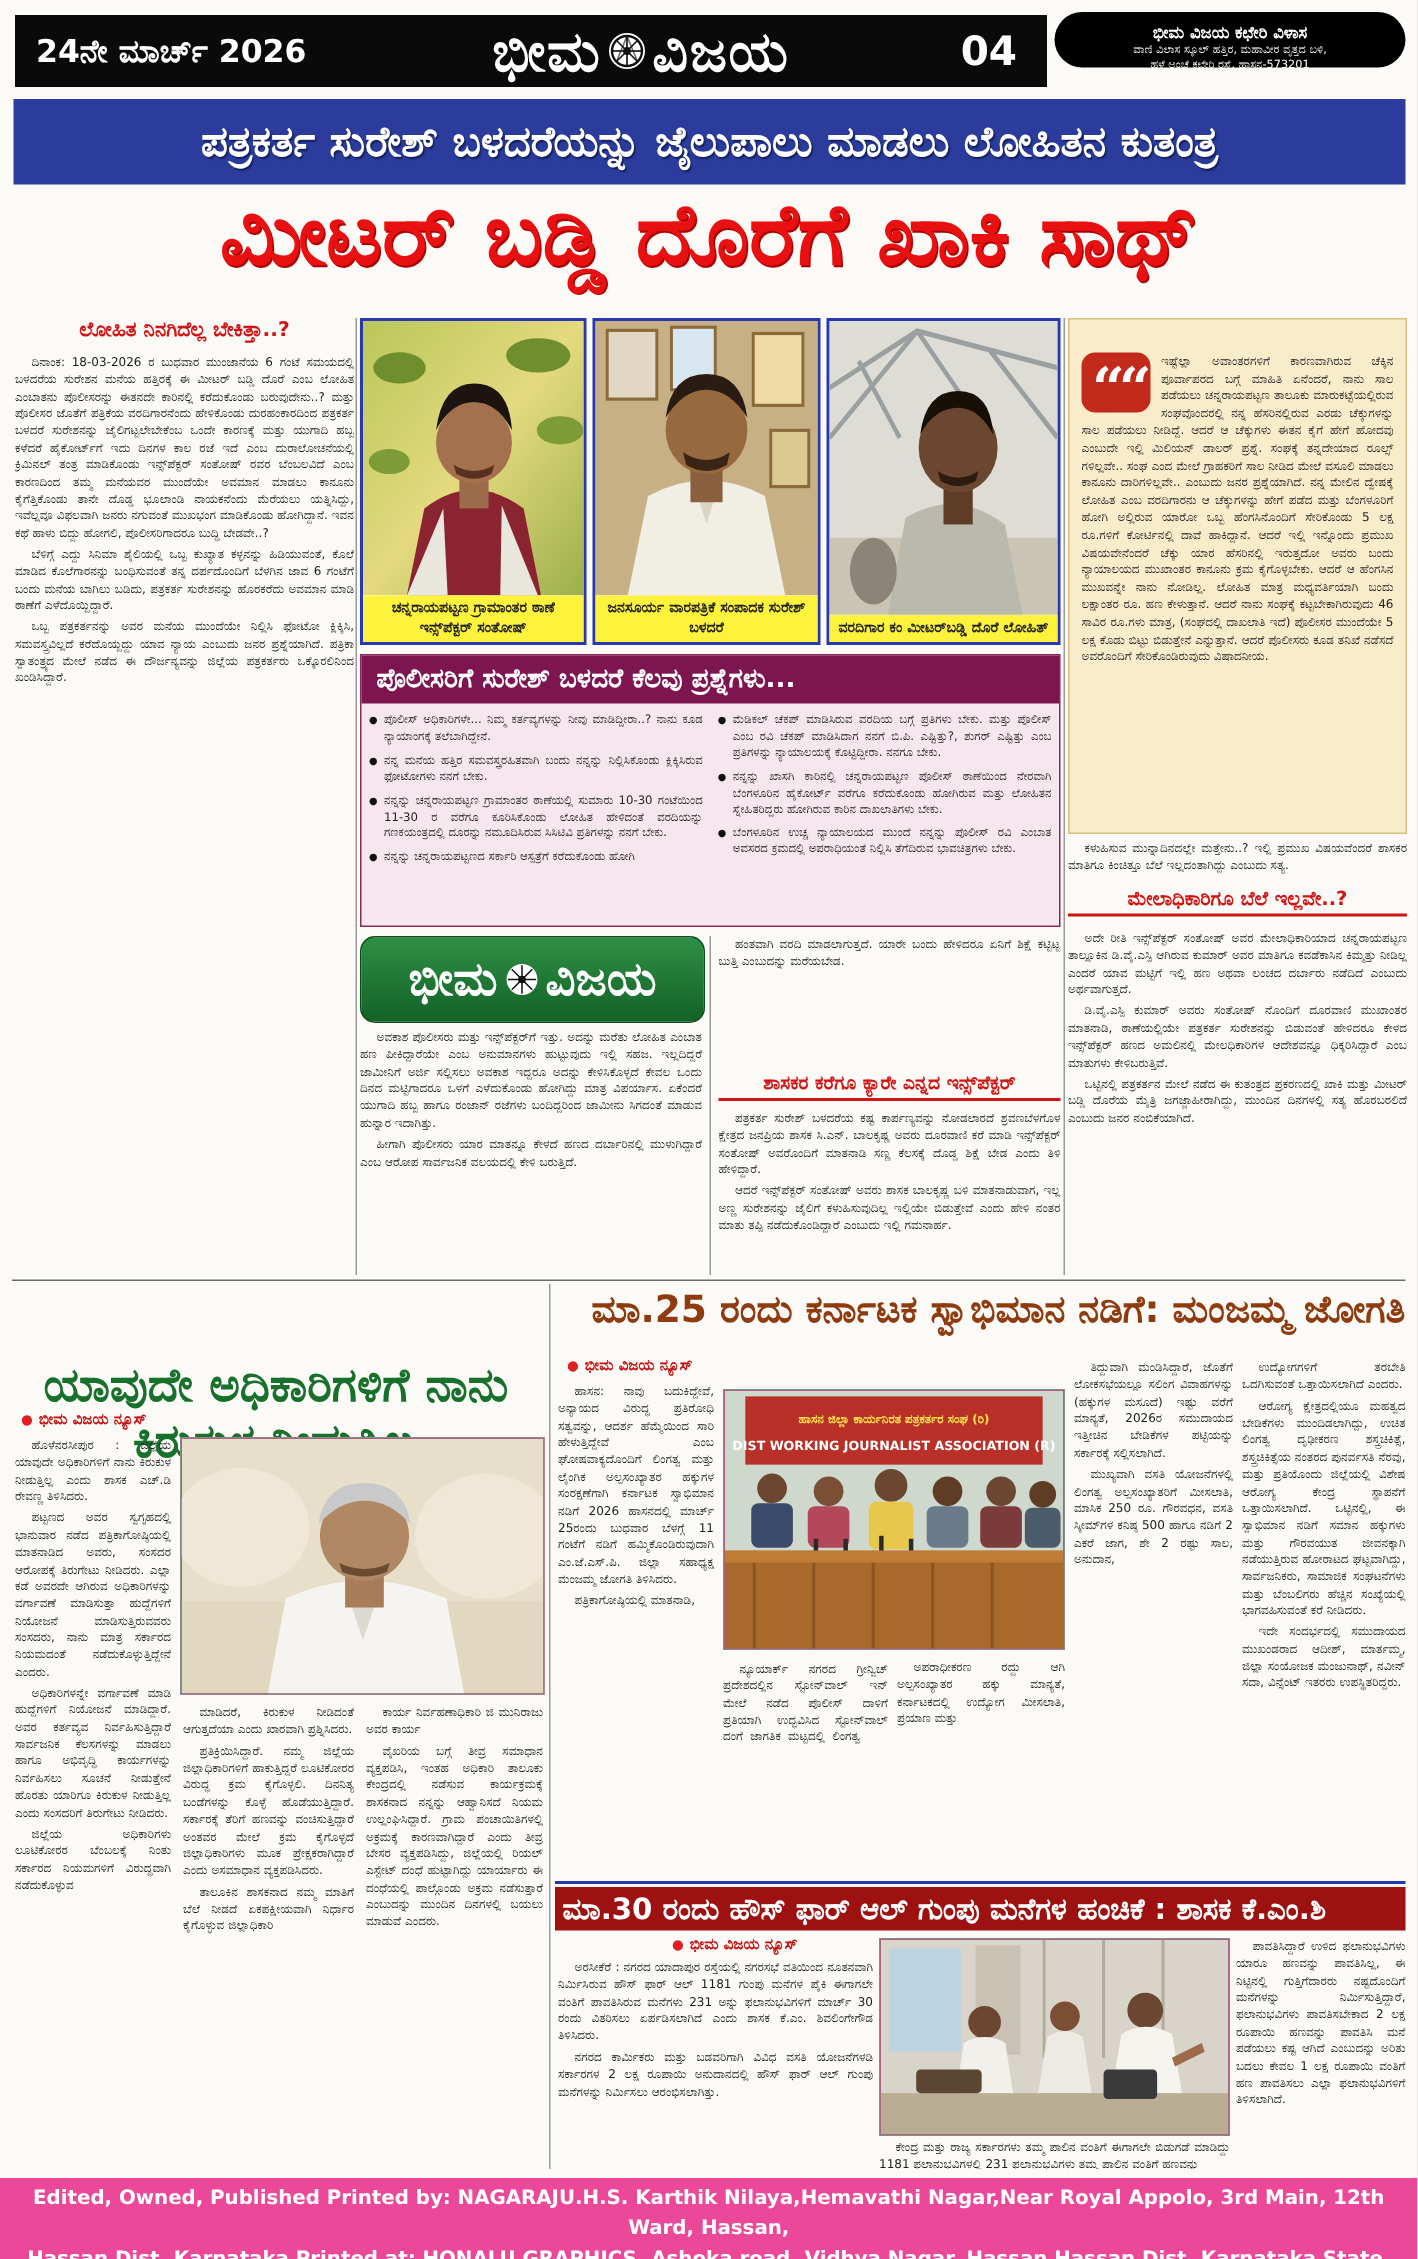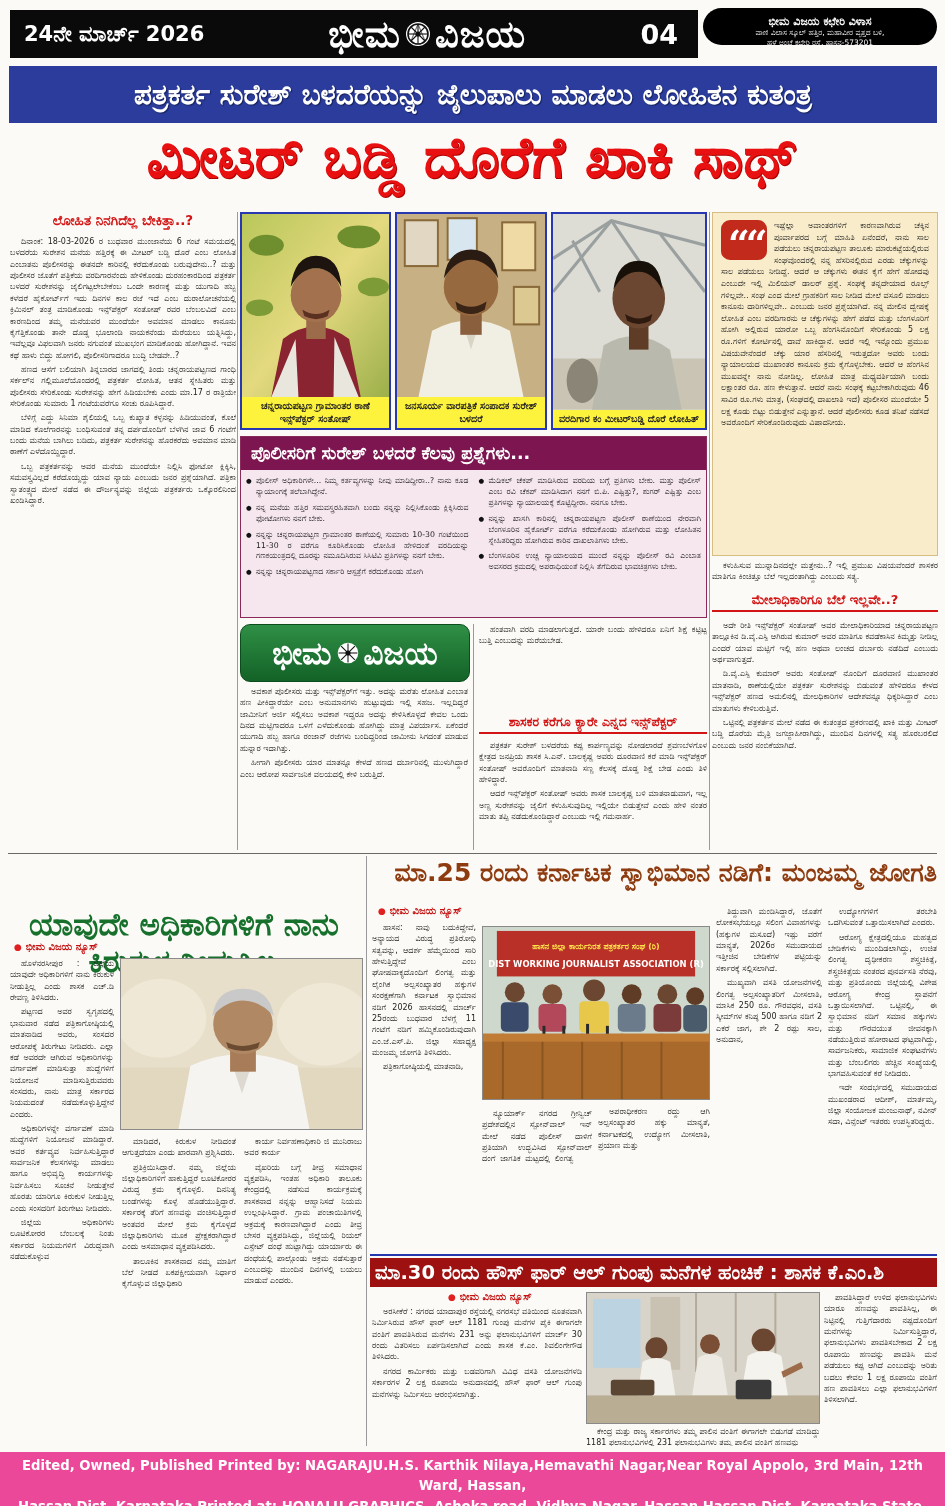--- a/index.html
+++ b/index.html
@@ -58,21 +58,21 @@
 
   
   .logo { position:absolute; left:240px; top:624px; width:228px; height:56px;
           background:linear-gradient(#2f8f45,#136227); border:1px solid #0c4d1d; border-radius:10px;
           display:flex; align-items:center; justify-content:center; gap:4px;
           color:#fff; font-size:31px; font-weight:bold; }
 
   
   .quotebox { position:absolute; left:712px; top:212px; width:226px; height:344px;
               background:#f9ecca; border:1px solid #d8bd82; box-sizing:border-box;
-              padding:7px 8px; font-size:8px; line-height:1.45; text-align:justify; color:#222; }
+              padding:22px 8px; font-size:8px; line-height:1.45; text-align:justify; color:#222; }
   .quoteicon { float:left; width:46px; height:40px; background:#c22a1c; border-radius:9px;
                margin:0 7px 2px 0; position:relative; }
   .quoteicon::before { content:"\201C\201C"; position:absolute; left:7px; top:-4px; color:#fff;
                        font-size:38px; font-weight:bold; letter-spacing:-4px;
                        font-family:"DejaVu Serif", serif; }
   .quoteicon::after { content:""; position:absolute; left:8px; bottom:-7px; border:8px solid transparent;
                       border-top-color:#c22a1c; }
 
   
   .greenhead { position:absolute; left:8px; top:858px; width:352px; text-align:center;
@@ -126,21 +126,20 @@
     <div class="l">ವಾಣಿ ವಿಲಾಸ ಸ್ಕೂಲ್ ಹತ್ತಿರ, ಮಹಾವೀರ ವೃತ್ತದ ಬಳಿ,</div>
     <div class="l">ಹಳೆ ಅಂಚೆ ಕಛೇರಿ ರಸ್ತೆ, ಹಾಸನ-573201</div>
   </div>
 
   <div class="strap">ಪತ್ರಕರ್ತ ಸುರೇಶ್ ಬಳದರೆಯನ್ನು ಜೈಲುಪಾಲು ಮಾಡಲು ಲೋಹಿತನ ಕುತಂತ್ರ</div>
   <div class="mainhead">ಮೀಟರ್ ಬಡ್ಡಿ ದೊರೆಗೆ ಖಾಕಿ ಸಾಥ್</div>
 
   <div class="redsub" style="left:10px; top:212px; width:226px; font-size:13.5px;">ಲೋಹಿತ ನಿನಗಿದೆಲ್ಲ ಬೇಕಿತ್ತಾ..?</div>
   <div class="txt" style="left:10px; top:236px; width:226px; height:614px;">
       <p>ದಿನಾಂಕ: 18-03-2026 ರ ಬುಧವಾರ ಮುಂಜಾನೆಯ 6 ಗಂಟೆ ಸಮಯದಲ್ಲಿ ಬಳದರೆಯ ಸುರೇಶನ ಮನೆಯ ಹತ್ತಿರಕ್ಕೆ ಈ ಮೀಟರ್ ಬಡ್ಡಿ ದೊರೆ ಎಂಬ ಲೋಹಿತ ಎಂಬಾತನು ಪೊಲೀಸರನ್ನು ಈತನದೇ ಕಾರಿನಲ್ಲಿ ಕರೆದುಕೊಂಡು ಬರುವುದೇನು..? ಮತ್ತು ಪೊಲೀಸರ ಜೊತೆಗೆ ಪತ್ರಿಕೆಯ ವರದಿಗಾರನೆಂದು ಹೇಳಿಕೊಂಡು ದುರಹಂಕಾರದಿಂದ ಪತ್ರಕರ್ತ ಬಳದರೆ ಸುರೇಶನನ್ನು ಜೈಲಿಗಟ್ಟಲೇಬೇಕೆಂಬ ಒಂದೇ ಕಾರಣಕ್ಕೆ ಮತ್ತು ಯುಗಾದಿ ಹಬ್ಬ ಕಳೆದರೆ ಹೈಕೋರ್ಟ್‌ಗೆ ಇದು ದಿನಗಳ ಕಾಲ ರಜೆ ಇದೆ ಎಂಬ ದುರಾಲೋಚನೆಯಲ್ಲಿ ಕ್ರಿಮಿನಲ್ ತಂತ್ರ ಮಾಡಿಕೊಂಡು ಇನ್ಸ್‌ಪೆಕ್ಟರ್ ಸಂತೋಷ್ ರವರ ಬೆಂಬಲವಿದೆ ಎಂಬ ಕಾರಣದಿಂದ ತಮ್ಮ ಮನೆಯವರ ಮುಂದೆಯೇ ಅವಮಾನ ಮಾಡಲು ಕಾನೂನು ಕೈಗೆತ್ತಿಕೊಂಡು ತಾನೇ ದೊಡ್ಡ ಭೂಲಾಂಡಿ ನಾಯಕನೆಂದು ಮೆರೆಯಲು ಯತ್ನಿಸಿದ್ದು, ಇವೆಲ್ಲವೂ ವಿಫಲವಾಗಿ ಜನರು ನಗುವಂತೆ ಮುಖಭಂಗ ಮಾಡಿಕೊಂಡು ಹೋಗಿದ್ದಾನೆ. ಇವನ ಕಥೆ ಹಾಳು ಬಿದ್ದು ಹೋಗಲಿ, ಪೊಲೀಸರಿಗಾದರೂ ಬುದ್ಧಿ ಬೇಡವೇ..?</p>
-      <p>ಹಣದ ಆಸೆಗೆ ಬಲಿಯಾಗಿ ತಿನ್ನಬಾರದ ಜಾಗದಲ್ಲಿ ತಿಂದು ಚನ್ನರಾಯಪಟ್ಟಣದ ಗಾಂಧಿ ಸರ್ಕಲ್‌ನ ಗಲ್ಲಿಮೂಲೆಯೊಂದರಲ್ಲಿ ಪತ್ರಕರ್ತ ಲೋಹಿತ, ಆತನ ಸ್ನೇಹಿತರು ಮತ್ತು ಪೊಲೀಸರು ಸೇರಿಕೊಂಡು ಸುರೇಶನನ್ನು ಹೇಗೆ ಹಿಡಿಯಬೇಕು ಎಂದು ಮಾ.17 ರ ರಾತ್ರಿಯೇ ಸೇರಿಕೊಂಡು ಸುಮಾರು 1 ಗಂಟೆಯವರೆಗೂ ಸಂಚು ರೂಪಿಸಿದ್ದಾರೆ.</p>
       <p>ಬೆಳಿಗ್ಗೆ ಎದ್ದು ಸಿನಿಮಾ ಶೈಲಿಯಲ್ಲಿ ಒಬ್ಬ ಕುಖ್ಯಾತ ಕಳ್ಳನನ್ನು ಹಿಡಿಯುವಂತೆ, ಕೊಲೆ ಮಾಡಿದ ಕೊಲೆಗಾರನನ್ನು ಬಂಧಿಸುವಂತೆ ತನ್ನ ದರ್ಪದೊಂದಿಗೆ ಬೆಳಗಿನ ಜಾವ 6 ಗಂಟೆಗೆ ಬಂದು ಮನೆಯ ಬಾಗಿಲು ಬಡಿದು, ಪತ್ರಕರ್ತ ಸುರೇಶನನ್ನು ಹೊರಕರೆದು ಅವಮಾನ ಮಾಡಿ ಠಾಣೆಗೆ ಎಳೆದೊಯ್ದಿದ್ದಾರೆ.</p>
       <p>ಒಬ್ಬ ಪತ್ರಕರ್ತನನ್ನು ಅವರ ಮನೆಯ ಮುಂದೆಯೇ ನಿಲ್ಲಿಸಿ ಫೋಟೋ ಕ್ಲಿಕ್ಕಿಸಿ, ಸಮವಸ್ತ್ರವಿಲ್ಲದೆ ಕರೆದೊಯ್ದದ್ದು ಯಾವ ನ್ಯಾಯ ಎಂಬುದು ಜನರ ಪ್ರಶ್ನೆಯಾಗಿದೆ. ಪತ್ರಿಕಾ ಸ್ವಾತಂತ್ರ್ಯದ ಮೇಲೆ ನಡೆದ ಈ ದೌರ್ಜನ್ಯವನ್ನು ಜಿಲ್ಲೆಯ ಪತ್ರಕರ್ತರು ಒಕ್ಕೊರಲಿನಿಂದ ಖಂಡಿಸಿದ್ದಾರೆ.</p>
     </div>
 
   <div class="photo" style="left:240px; top:212px; width:151px; height:218px;">
     <div class="img">
       <svg viewBox="0 0 151 176" preserveAspectRatio="none">
         <defs>
             <linearGradient id="g1" x1="0" y1="0" x2="1" y2="1">
               <stop offset="0" stop-color="#b9c75a"></stop>

